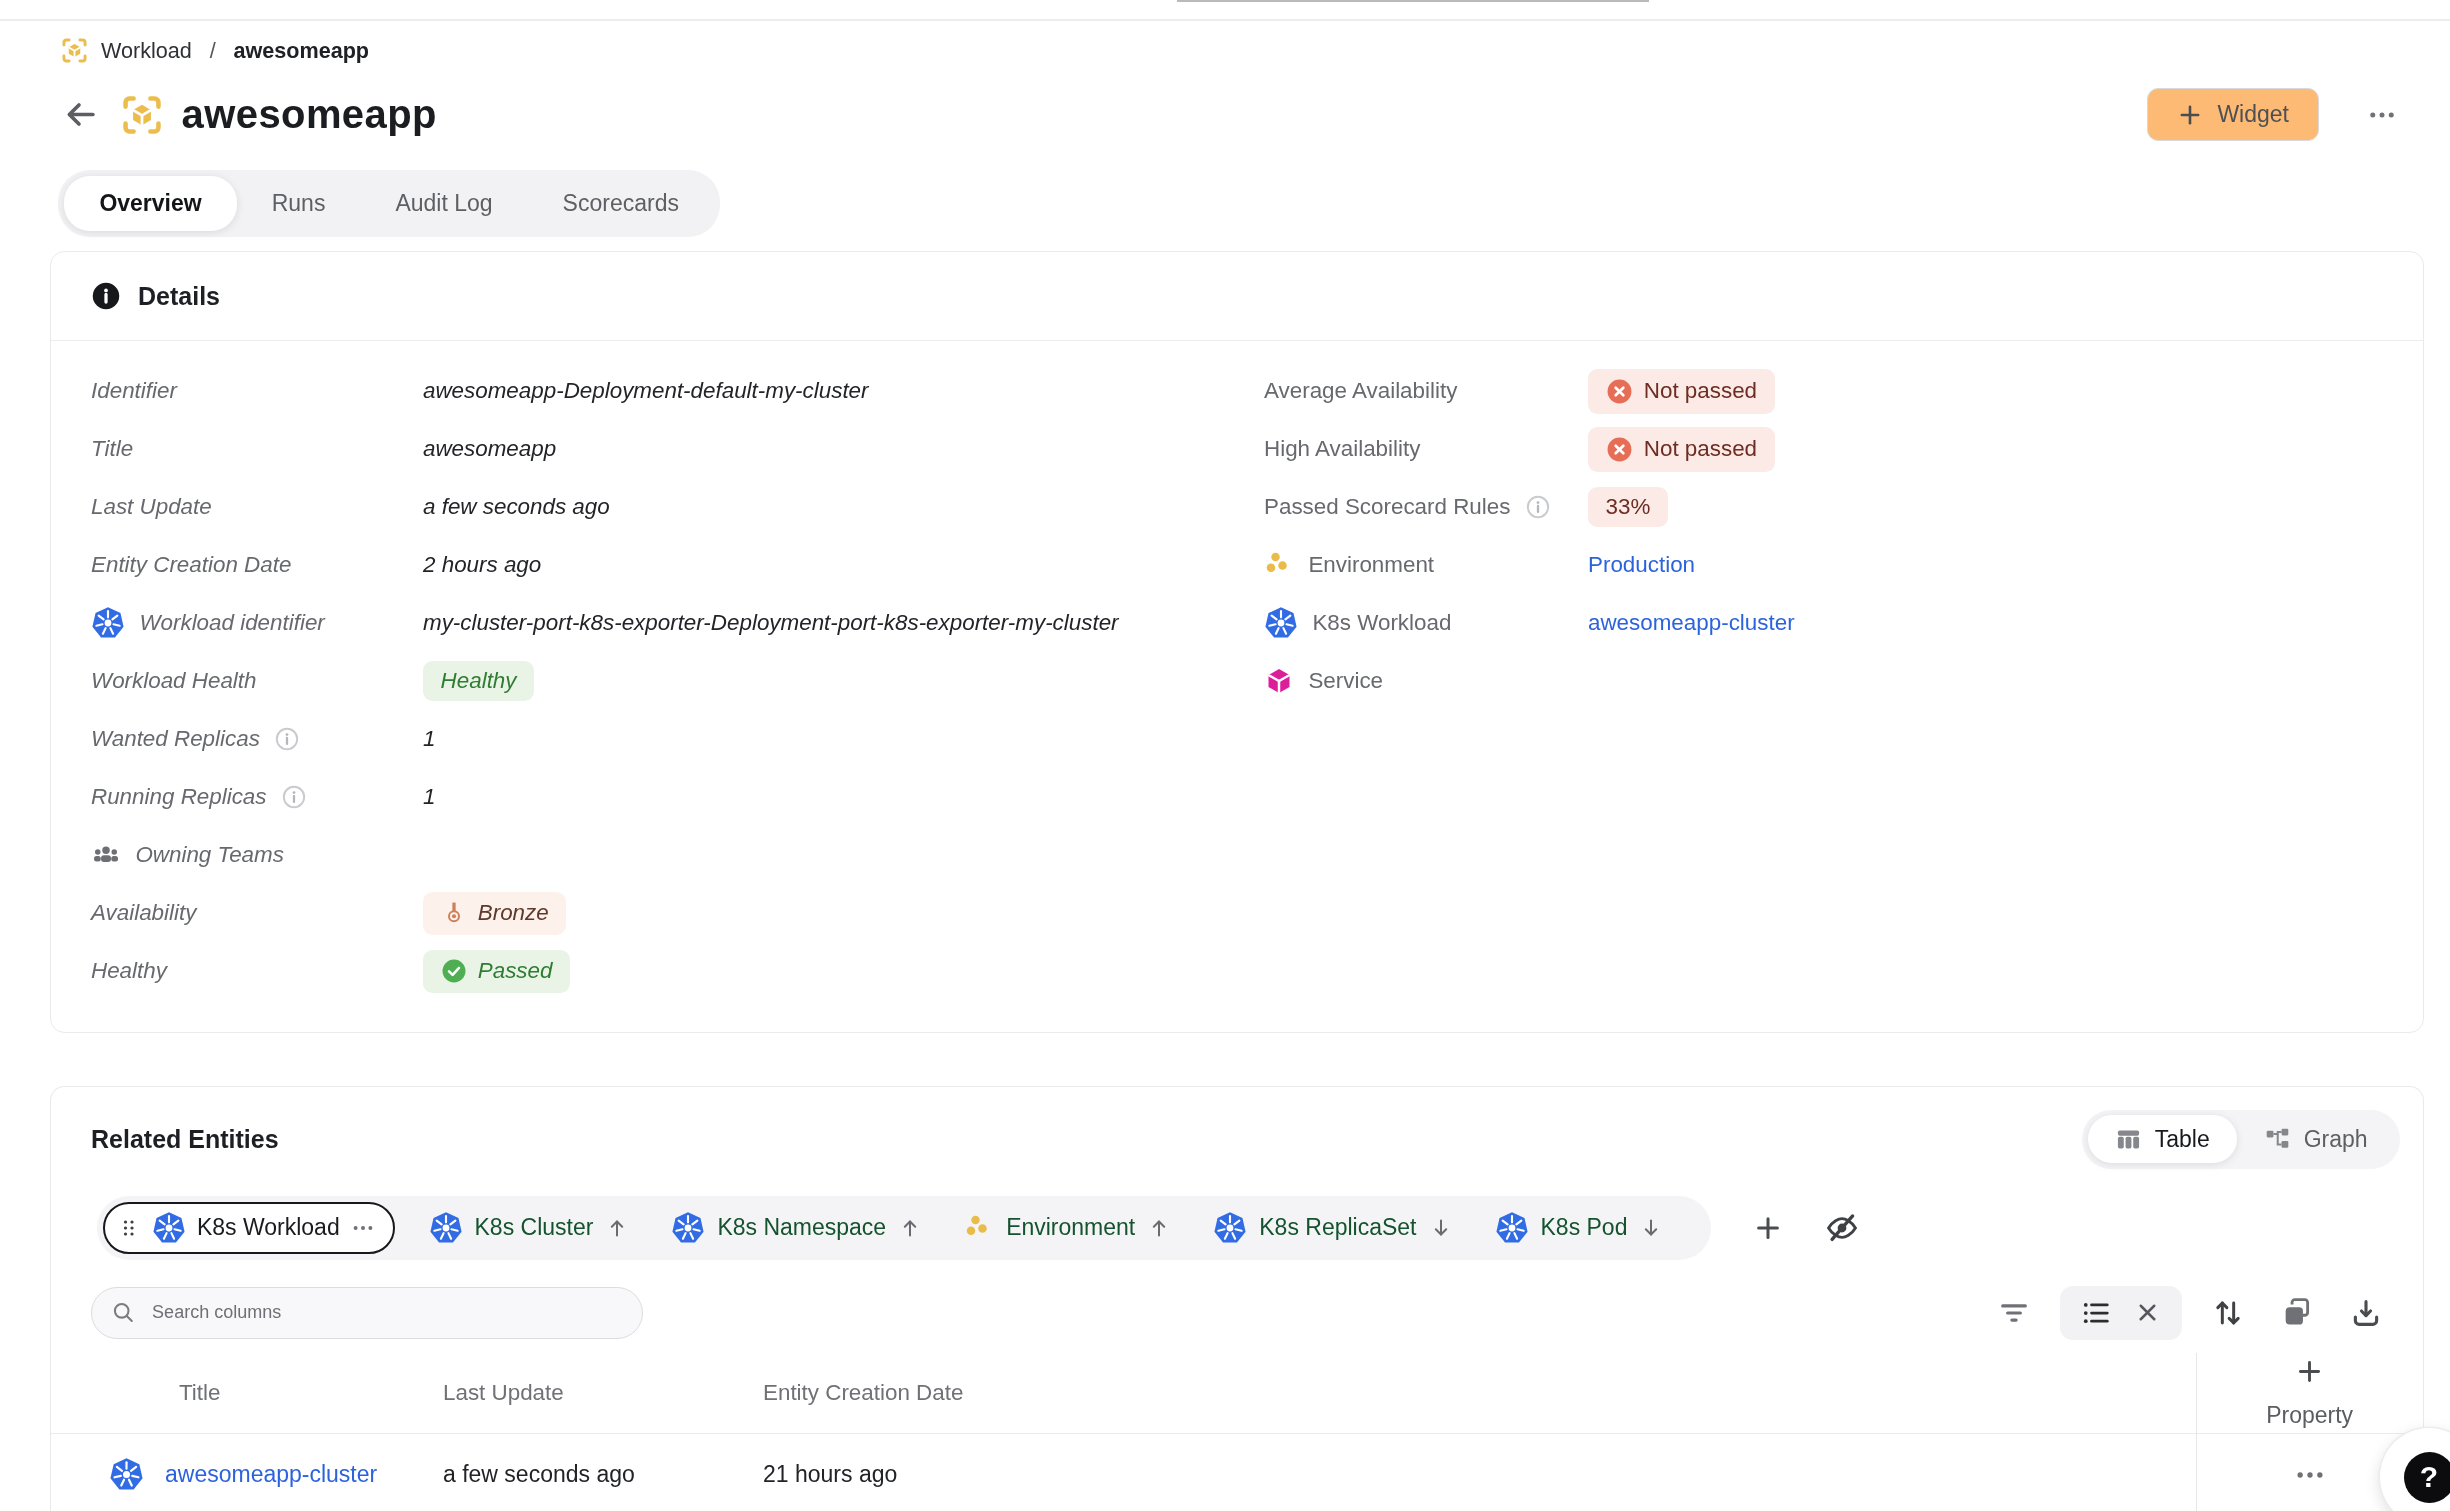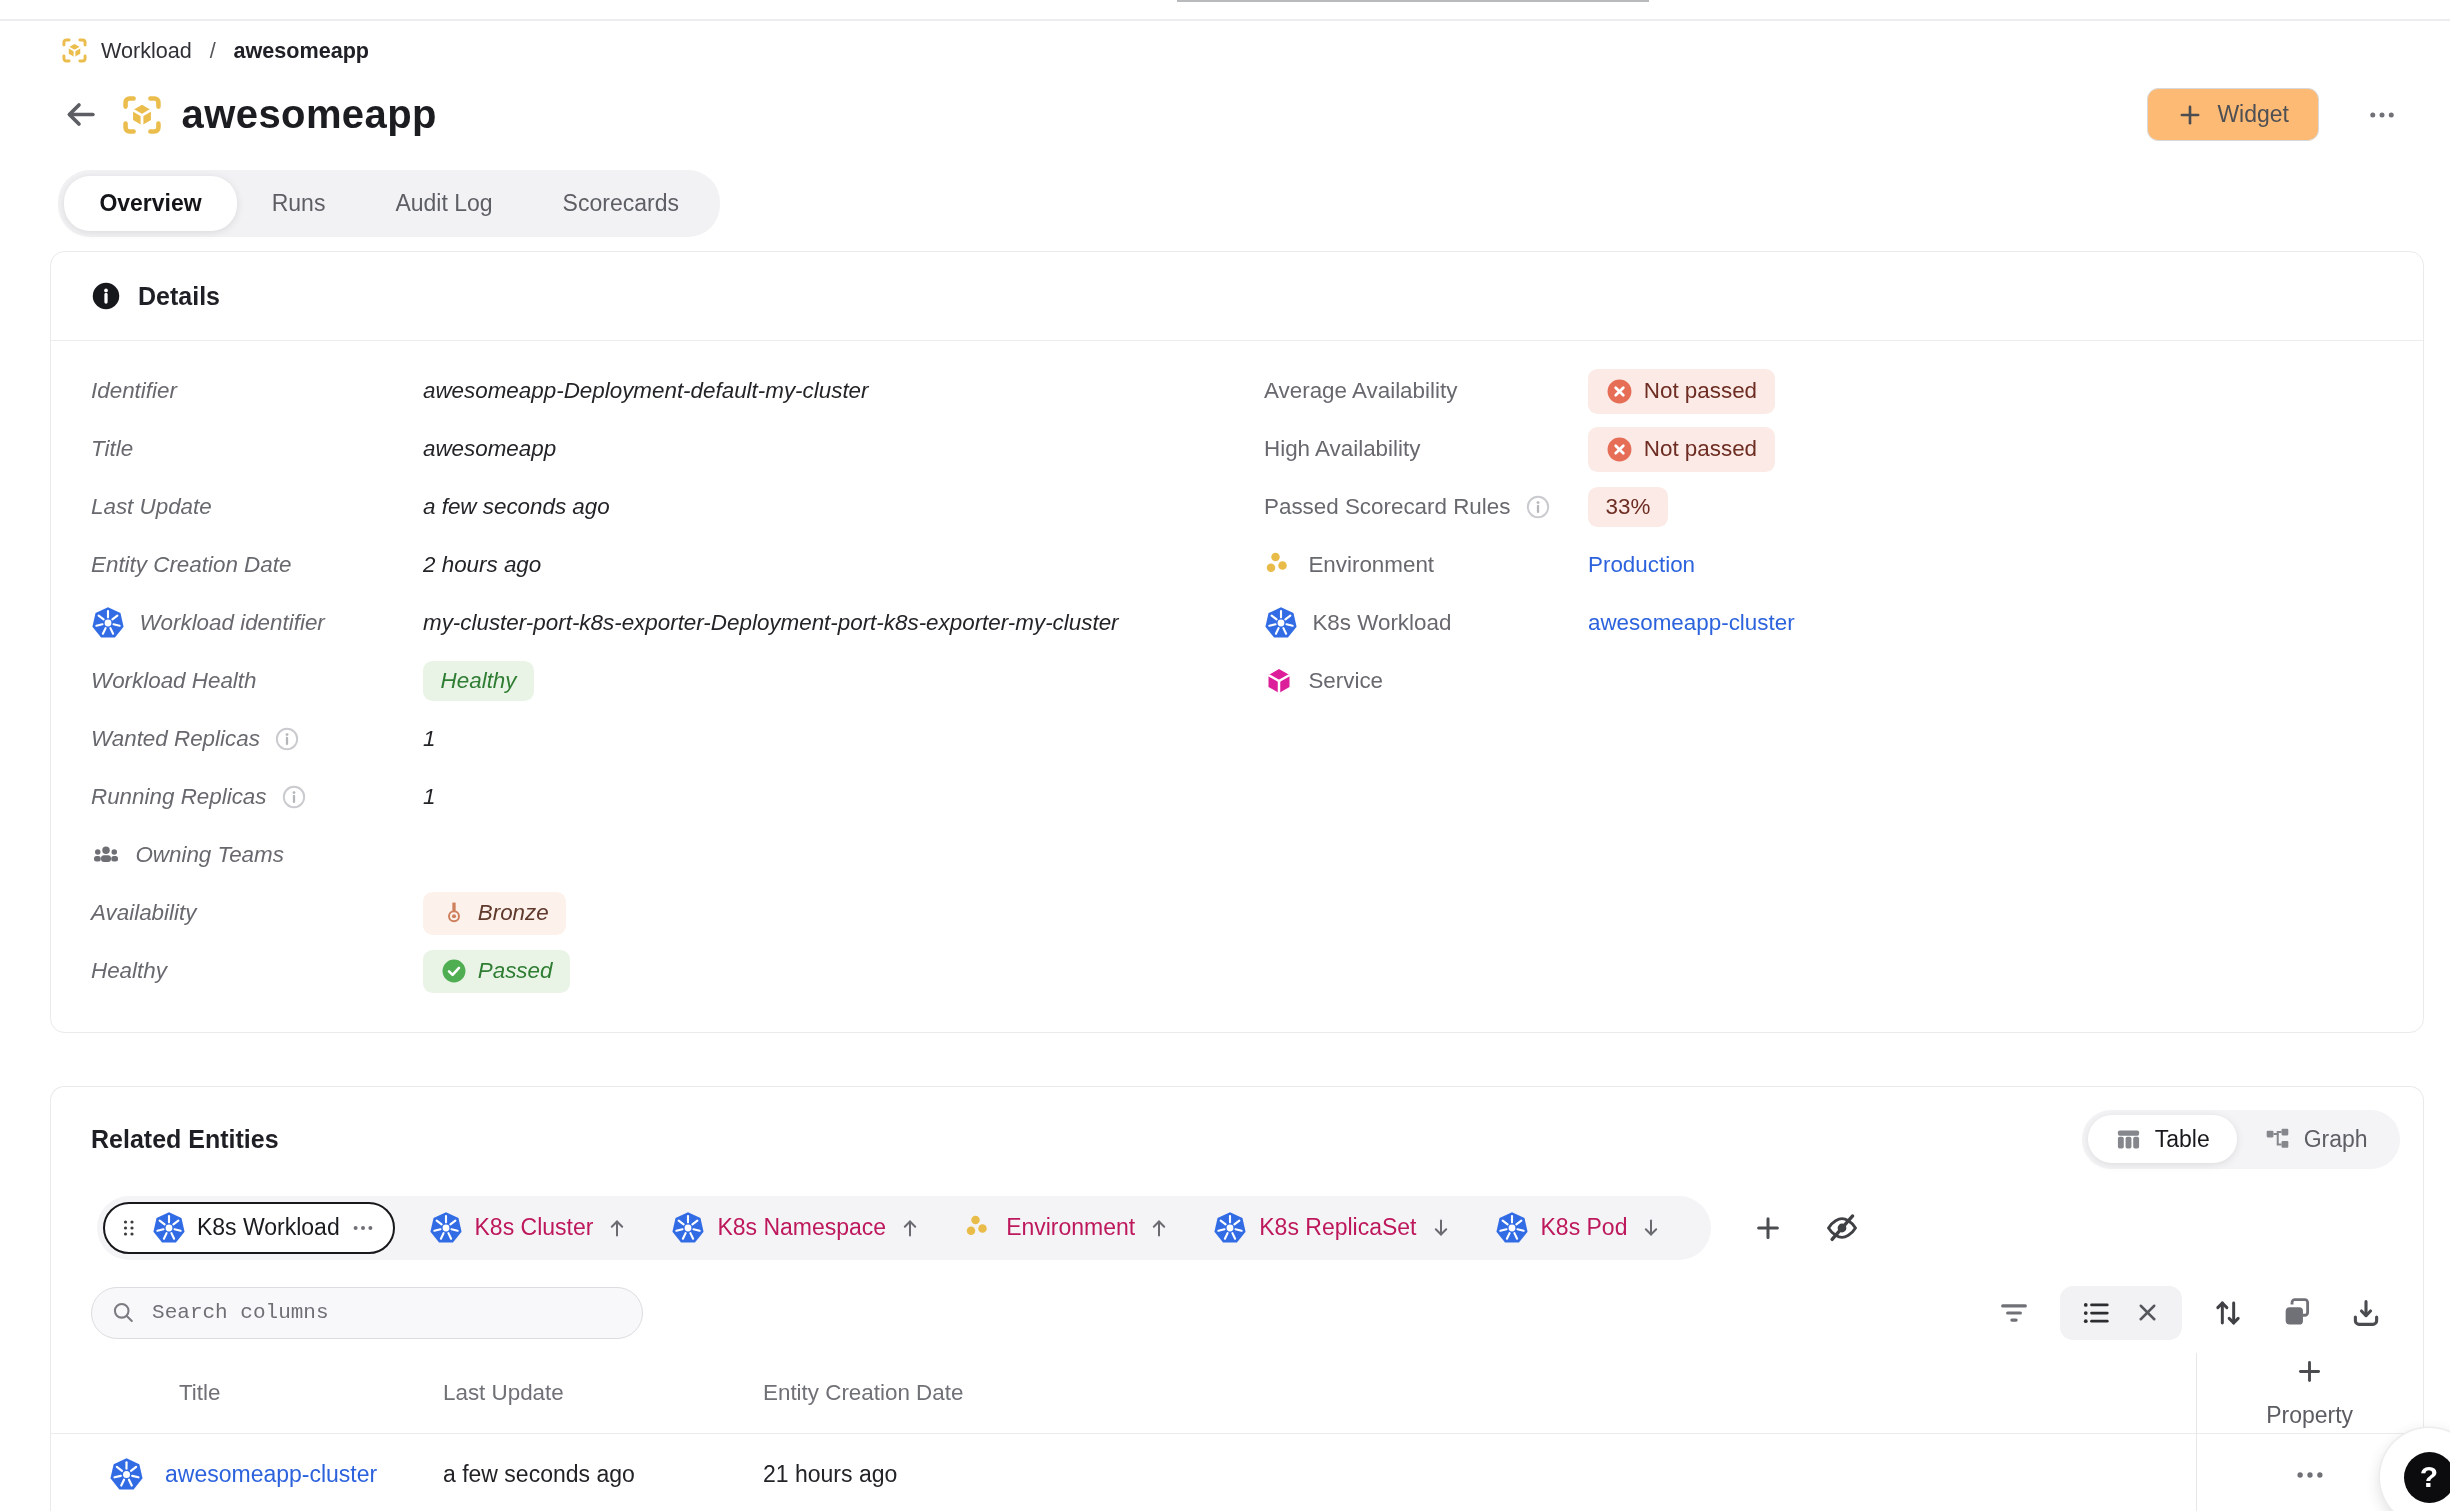--- a/index.html
+++ b/index.html
@@ -52,28 +52,28 @@
   .rel-head{display:flex;align-items:center;justify-content:space-between;padding:22.4px 22.4px 0 40px;}
   .rel-title{font-size:25px;font-weight:600;color:#1e1f24;}
   .toggle{display:flex;align-items:center;background:#f4f4f6;border-radius:29px;padding:5.6px;}
   .toggle-opt{display:flex;align-items:center;gap:13px;font-size:23px;color:#5d5f64;padding:10.4px 27px;border-radius:24px;cursor:pointer;}
   .toggle-opt.active{background:#fff;color:#18191d;box-shadow:0 1.6px 8px rgba(0,0,0,.10);}
 
   .chips-row{display:flex;align-items:center;margin:27px 0 0 46px;}
   .chips{display:flex;align-items:center;background:#f4f4f6;border-radius:32px;height:64px;padding-right:27px;}
   .chip-active{display:flex;align-items:center;gap:11.2px;background:#fff;border:2.4px solid #17181c;border-radius:27px;
                height:48px;padding:0 17.6px 0 11.2px;margin:0 13px 0 6.4px;font-size:23px;color:#1a1b1f;font-weight:500;cursor:pointer;}
-  .chip{display:flex;align-items:center;gap:12px;font-size:23px;color:#be185d;padding:0 21px;cursor:pointer;white-space:nowrap;}
+  .chip{display:flex;align-items:center;gap:12px;font-size:23px;color:#14532d;padding:0 21px;cursor:pointer;white-space:nowrap;}
   .bar-icon-btn{display:flex;align-items:center;justify-content:center;margin-left:42px;cursor:pointer;}
 
   .search-row{display:flex;align-items:center;margin:26px 40px 0 40px;}
   .search-box{display:flex;align-items:center;gap:14.4px;width:512px;height:50px;background:#f8f8fa;
               border:1.6px solid #dcdde0;border-radius:27px;padding:0 19px;}
-  .search-box input{border:0;background:transparent;outline:none;font-size:21px;color:#303136;width:100%;
-                    font-family:Liberation Mono, monospace;}
+  .search-box input{border:0;background:transparent;outline:none;font-size:18px;color:#303136;width:100%;
+                    font-family:Liberation Sans, sans-serif;}
   .search-box input::placeholder{color:#6e7075;}
   .tools{margin-left:auto;display:flex;align-items:center;}
   .tool-btn{display:flex;align-items:center;justify-content:center;cursor:pointer;}
   .views{display:flex;align-items:center;gap:22.4px;background:#f2f2f4;border-radius:13px;padding:12px 21px;margin:0 29px;}
   .tools .gap{margin-left:35px;}
 
   .table-area{display:flex;margin-top:13px;}
   .tbl{flex:1;min-width:0;}
   .tr-head{display:flex;align-items:center;height:80px;border-bottom:1.6px solid #ebebed;color:#6f7176;font-size:22.4px;}
   .tr-row{display:flex;align-items:center;height:82px;border-bottom:1.6px solid #ebebed;font-size:23px;}

